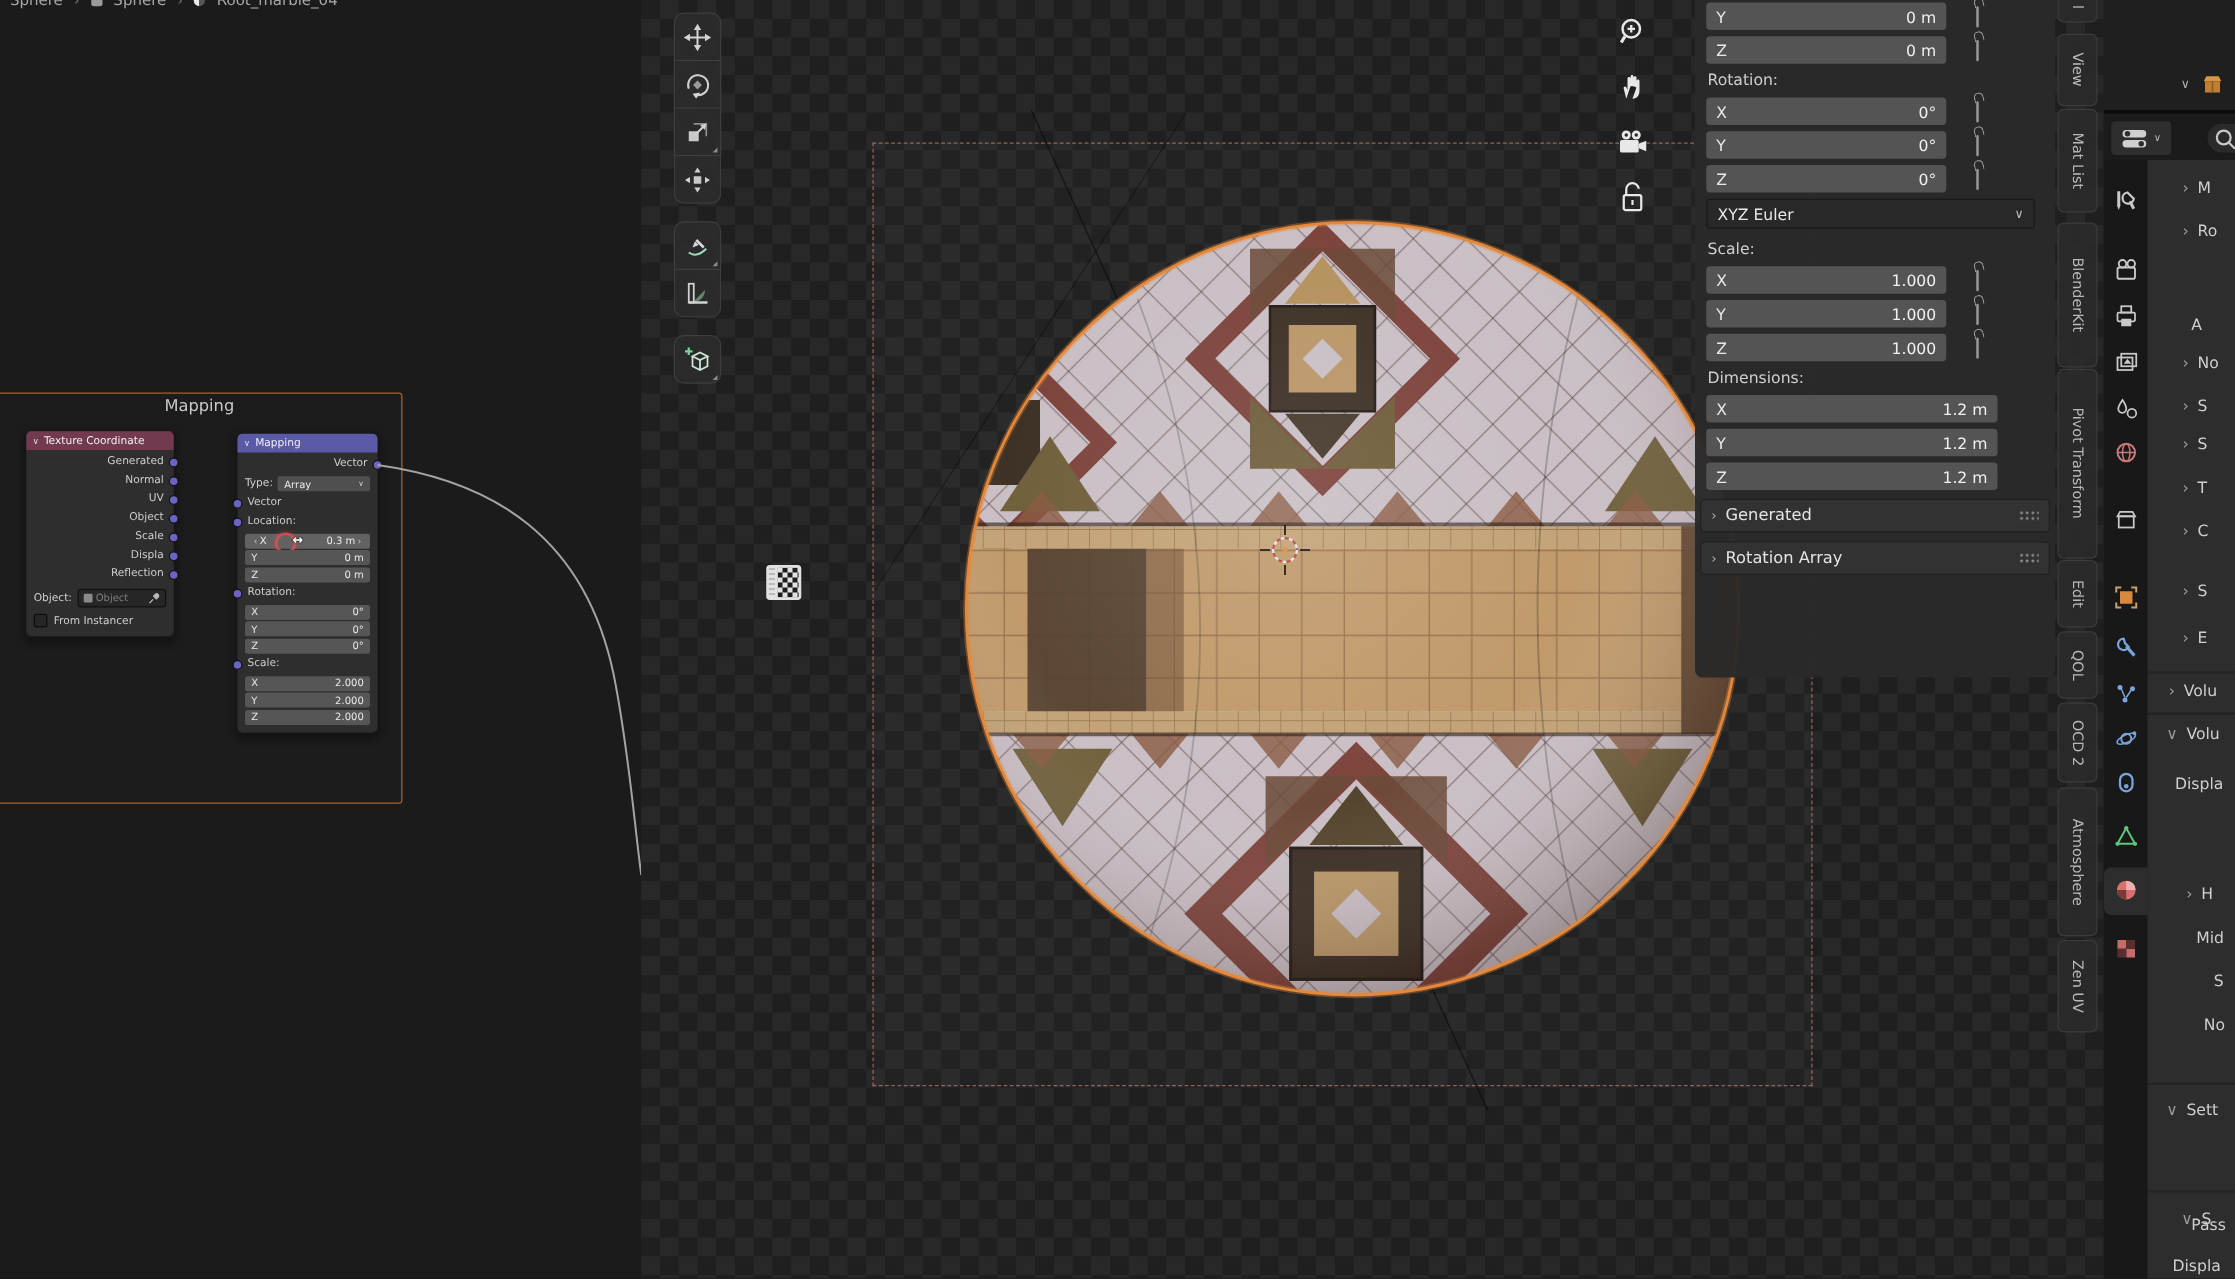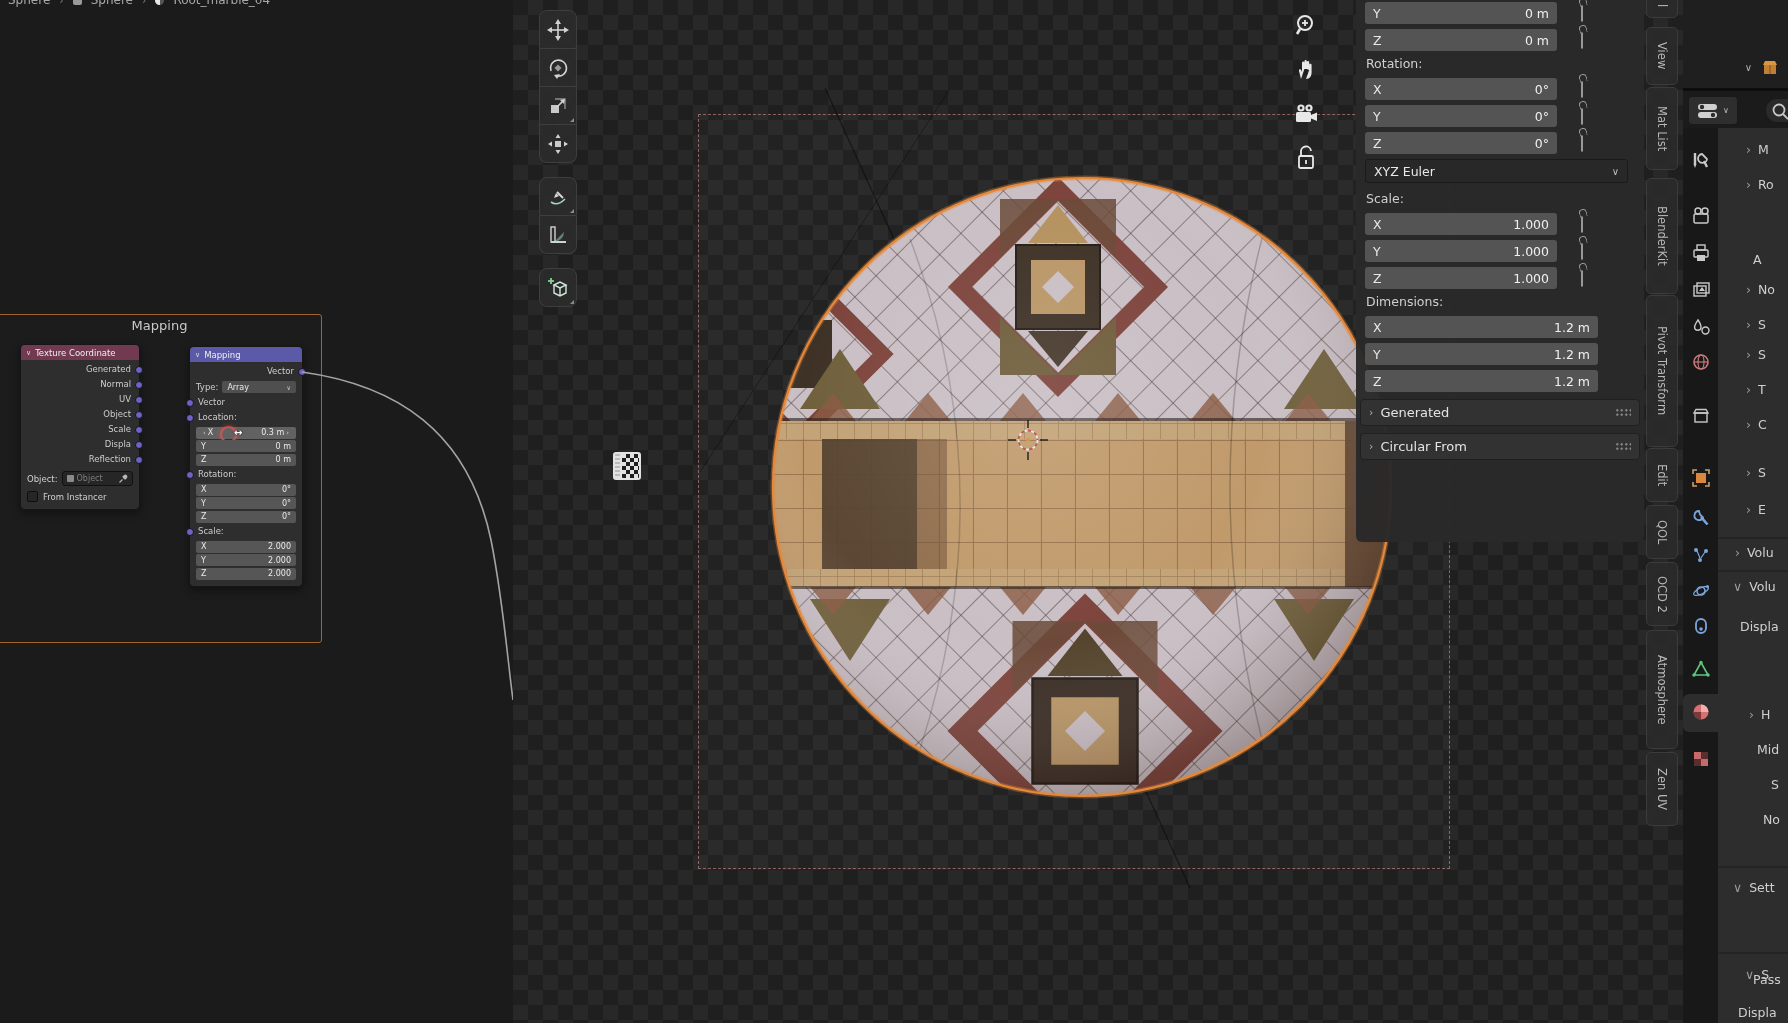--- a/index.html
+++ b/index.html
@@ -536,21 +536,21 @@
             <span class="val">1.2 m</span>
           </div>
       </div>
       <div class="phead">
         <span class="chev">›</span>
         <span>Generated</span>
         <span class="grip"></span>
       </div>
       <div class="phead">
         <span class="chev">›</span>
-        <span>Circular From</span>
+        <span>Rotation Array</span>
         <span class="grip"></span>
       </div>
     </div>
 
     <div class="vtab" style="top:-6px;height:22px;">l</div>
     <div class="vtab" style="top:27px;height:56px;">View</div>
     <div class="vtab" style="top:87px;height:81px;">Mat List</div>
     <div class="vtab" style="top:178px;height:114px;">BlenderKit</div>
     <div class="vtab" style="top:295px;height:150px;">Pivot Transform</div>
     <div class="vtab" style="top:448px;height:52px;">Edit</div>

